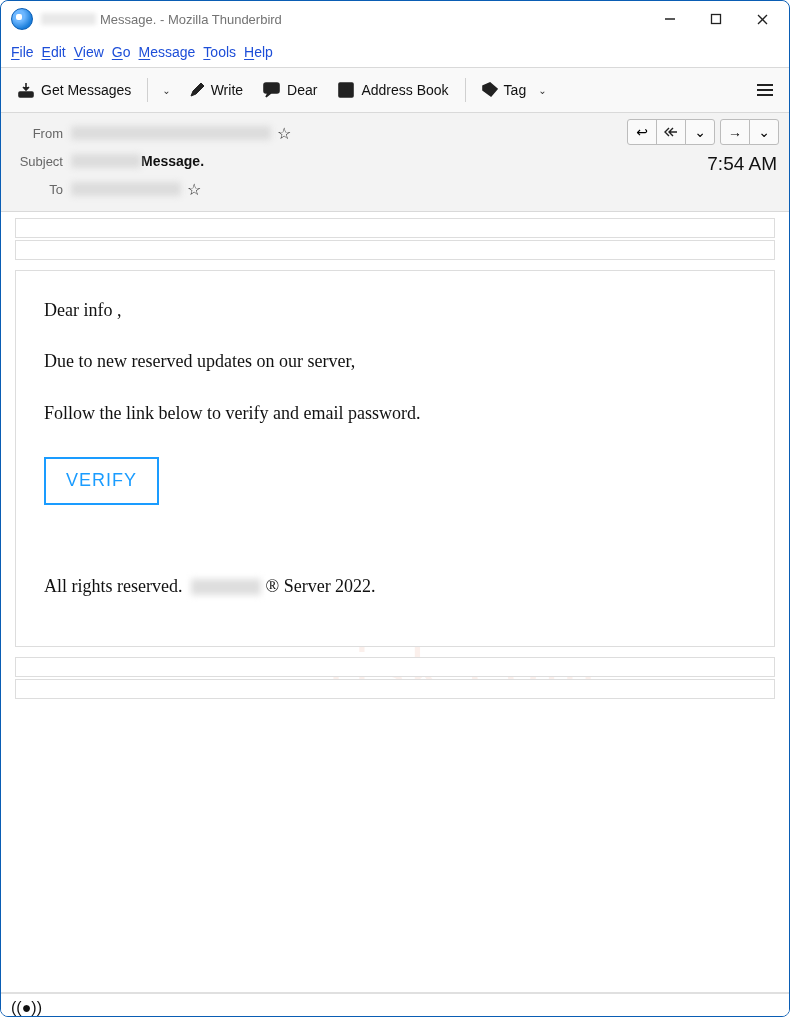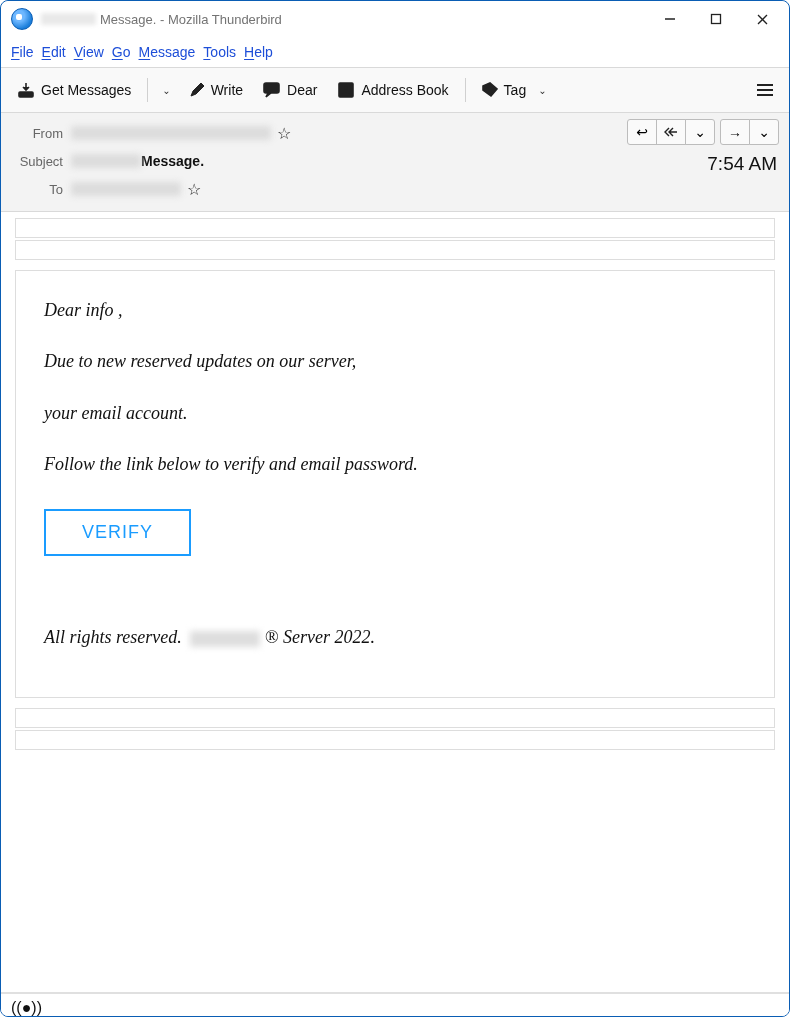--- a/index.html
+++ b/index.html
@@ -198,35 +198,35 @@
     border:1px solid #ddd;
     background:#fff;
     padding: 28px 28px 20px 28px;
     font-family: "Times New Roman", Georgia, serif;
     font-size:18px;
     color:#111;
     line-height:1.3;
     margin-top:10px;
     margin-bottom:10px;
   }
-  .msg-box p { margin-bottom: 28px; font-style: italic; }
+  .msg-box p { margin-bottom: 28px; }
   .inline-blur {
     display:inline-block;
     width:120px; height:16px;
     background:#dedede;
     filter:blur(3px);
     vertical-align:middle;
     margin-left:4px;
   }
   .inline-blur.sm { width:70px; }
   .verify-btn {
     display:inline-block;
     border:2px solid #1a9cff;
     color:#1a9cff;
-    padding: 10px 36px;
+    padding: 10px 20px;
     font-family: Arial, sans-serif;
     font-size:18px;
     letter-spacing:1px;
     margin-bottom:40px;
     margin-top:4px;
   }
   .statusbar {
     height:28px;
     background:#fff;
     border-top:1px solid #e0e0e0;
@@ -383,21 +383,20 @@
       <div class="wm-text">PC</div>
       <div class="wm-sub">risk.com</div>
     </div>
   </div>
   <div class="msg-outer">
     <div class="msg-strip"></div>
     <div class="msg-strip"></div>
     <div class="msg-box">
       <p>Dear info ,</p>
       <p>Due to new reserved updates on our server,</p>
-      <p>your email account.</p>
       <p>Follow the link below to verify and email password.</p>
       <div class="verify-btn">VERIFY</div>
       <p style="margin-top:30px; ">
         <span>All rights reserved. </span>
         <span class="inline-blur sm"></span>
         <span> ® Server 2022.</span>
       </p>
     </div>
     <div class="msg-strip"></div>
     <div class="msg-strip"></div>

